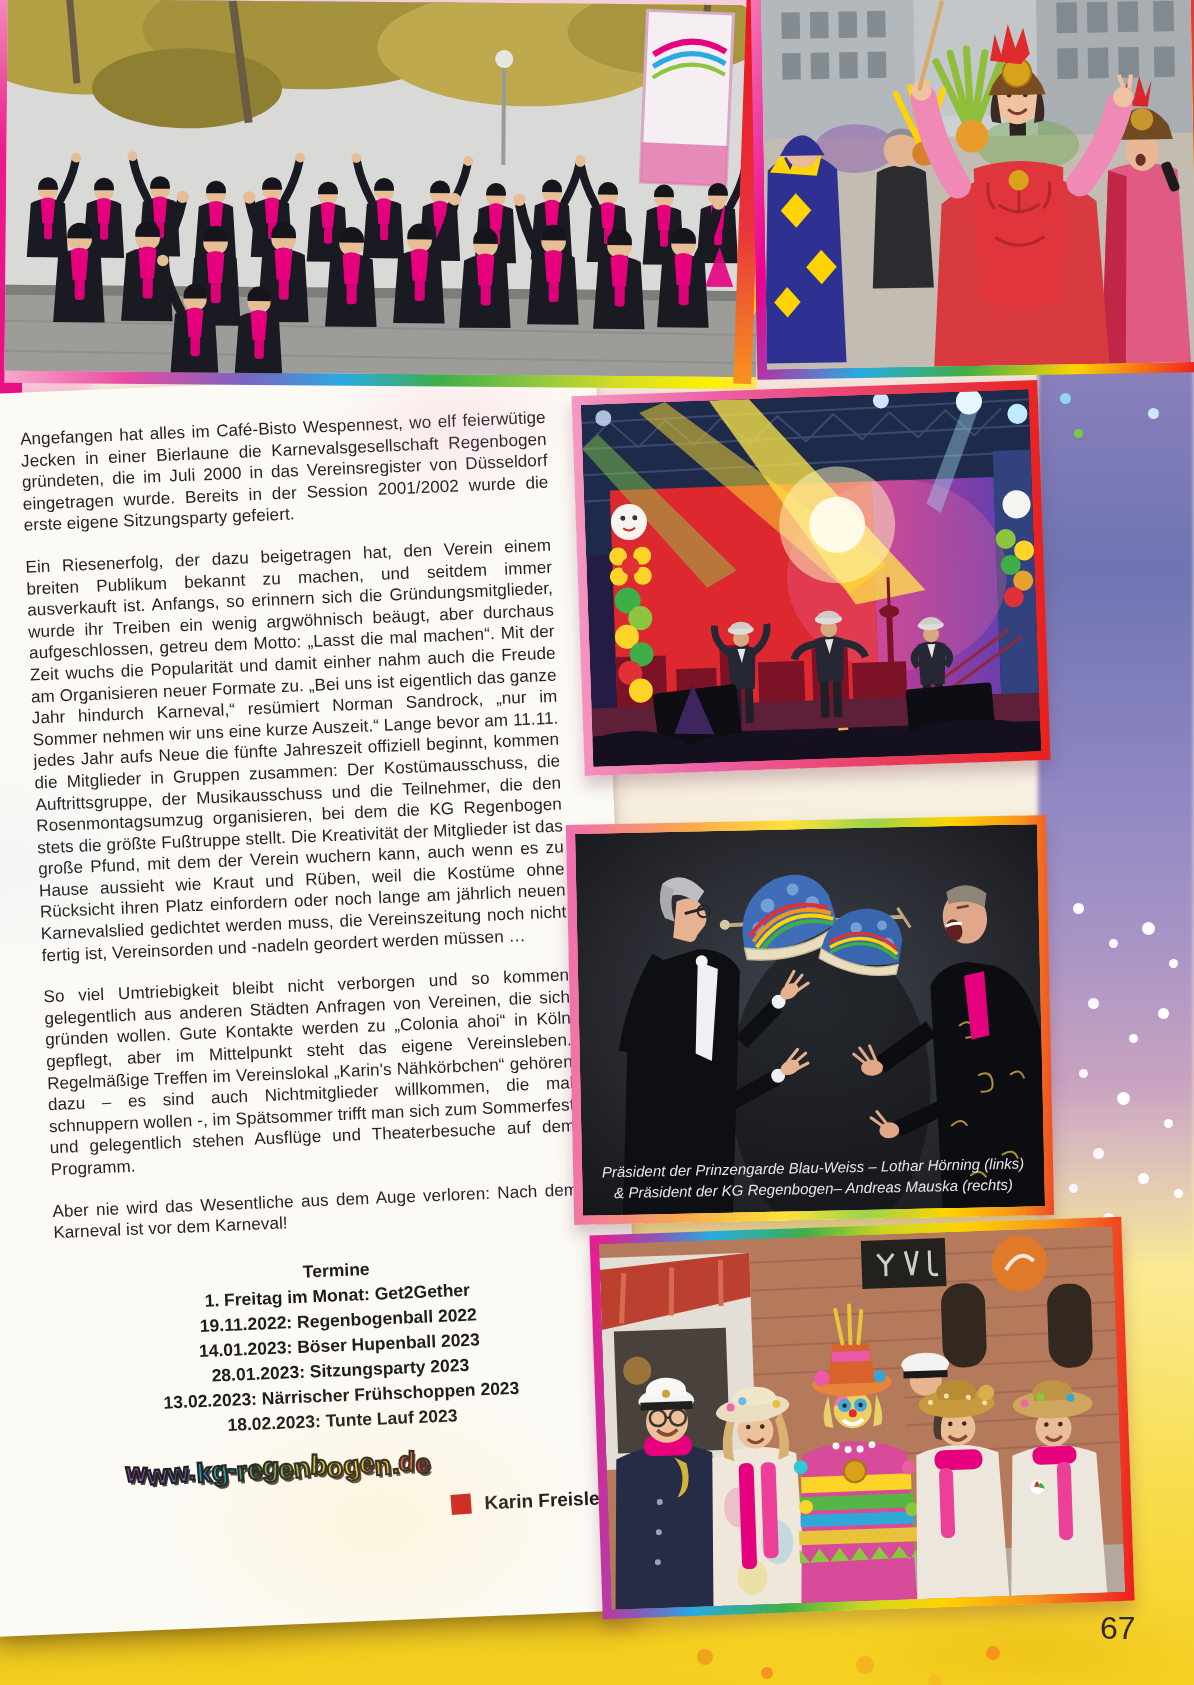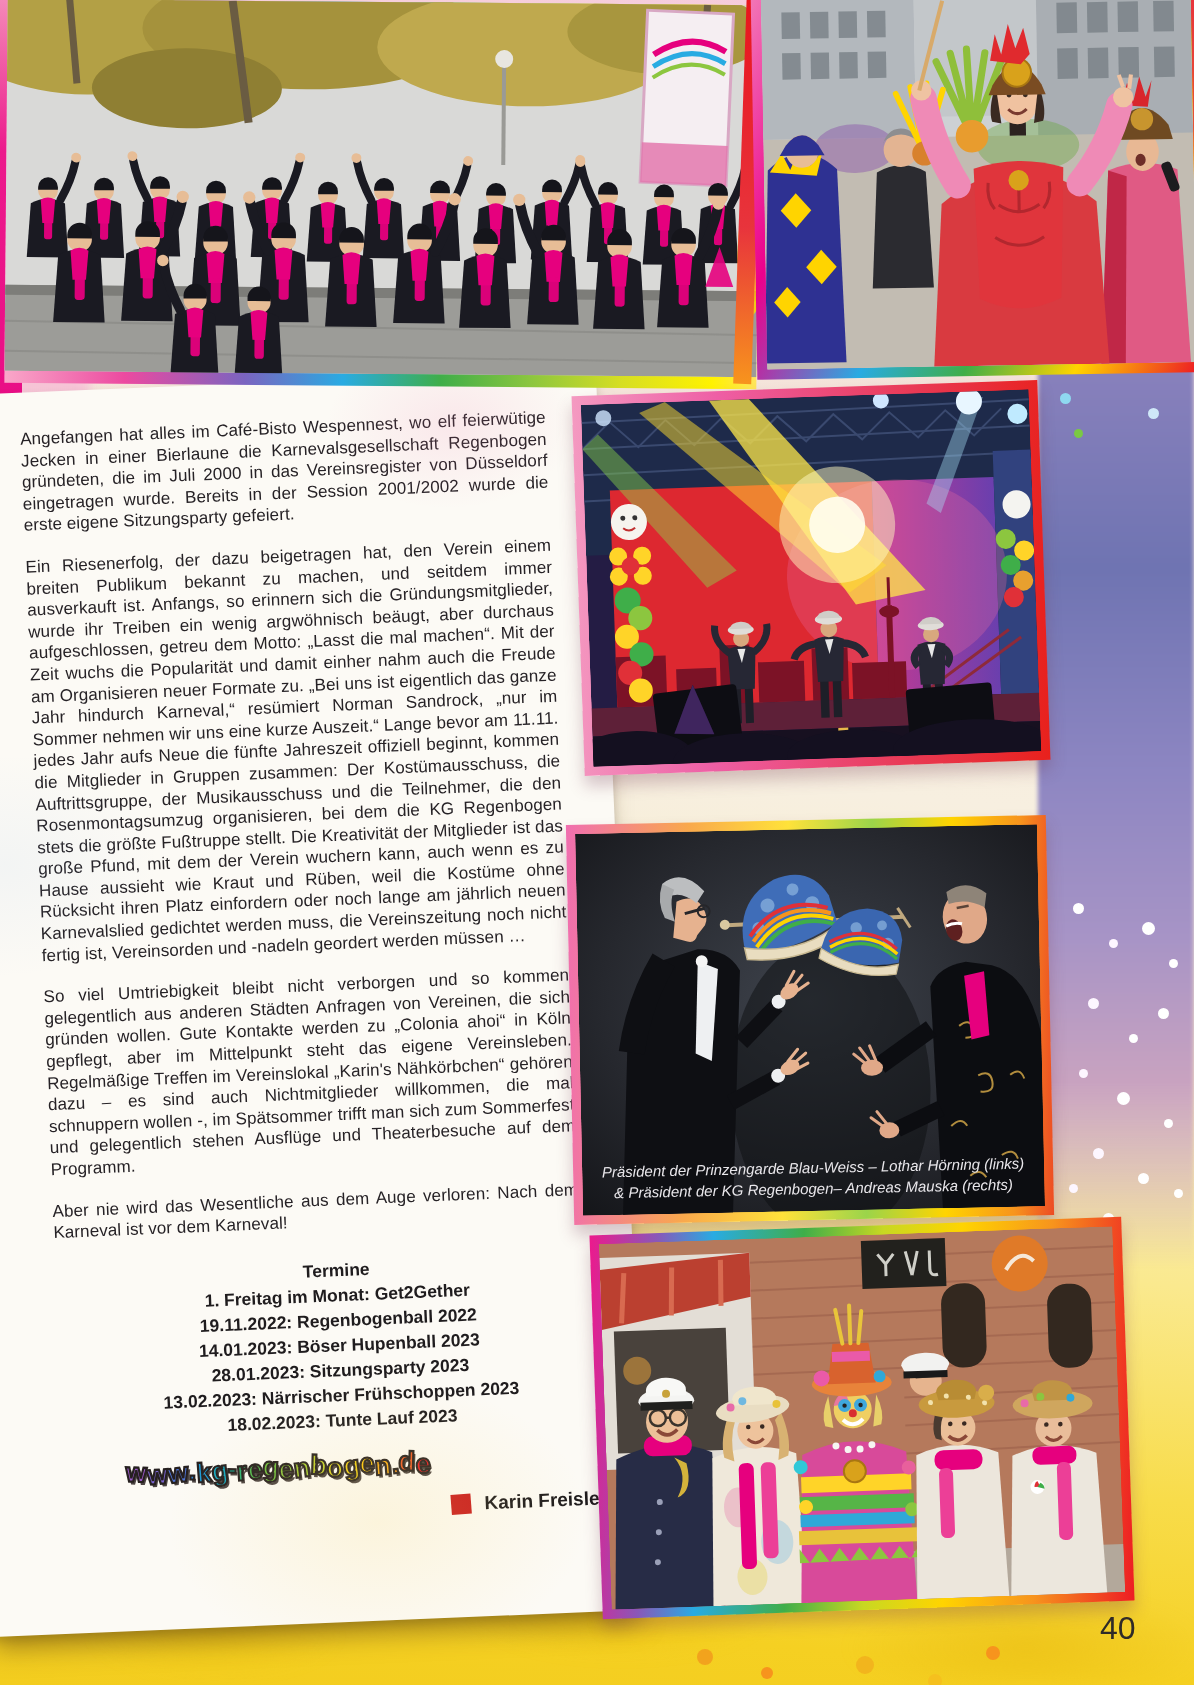--- a/index.html
+++ b/index.html
@@ -681,14 +681,14 @@
       <div>13.02.2023: Närrischer Frühschoppen 2023</div>
       <div>18.02.2023: Tunte Lauf 2023</div>
     </div>
     <div class="website" id="website"><span class="rl" style="color: rgb(155, 89, 200);">w</span><span class="rl" style="color: rgb(122, 99, 207);">w</span><span class="rl" style="color: rgb(78, 116, 212);">w</span><span class="rl" style="color: rgb(47, 134, 210);">.</span><span class="rl" style="color: rgb(30, 156, 215);">k</span><span class="rl" style="color: rgb(22, 170, 194);">g</span><span class="rl" style="color: rgb(20, 179, 155);">-</span><span class="rl" style="color: rgb(46, 181, 115);">r</span><span class="rl" style="color: rgb(79, 184, 78);">e</span><span class="rl" style="color: rgb(111, 190, 62);">g</span><span class="rl" style="color: rgb(140, 198, 63);">e</span><span class="rl" style="color: rgb(165, 204, 51);">n</span><span class="rl" style="color: rgb(195, 210, 43);">b</span><span class="rl" style="color: rgb(221, 213, 31);">o</span><span class="rl" style="color: rgb(242, 208, 22);">g</span><span class="rl" style="color: rgb(253, 199, 12);">e</span><span class="rl" style="color: rgb(251, 174, 23);">n</span><span class="rl" style="color: rgb(247, 148, 29);">.</span><span class="rl" style="color: rgb(241, 90, 36);">d</span><span class="rl" style="color: rgb(237, 28, 36);">e</span></div>
     <div class="author-row">
       <span class="author-square"></span>
       <span>Karin Freislederer</span>
     </div>
   </section>
 
-  <div class="page-number">40</div>
+  <div class="page-number">67</div>
 </div>
 
 </body></html>

